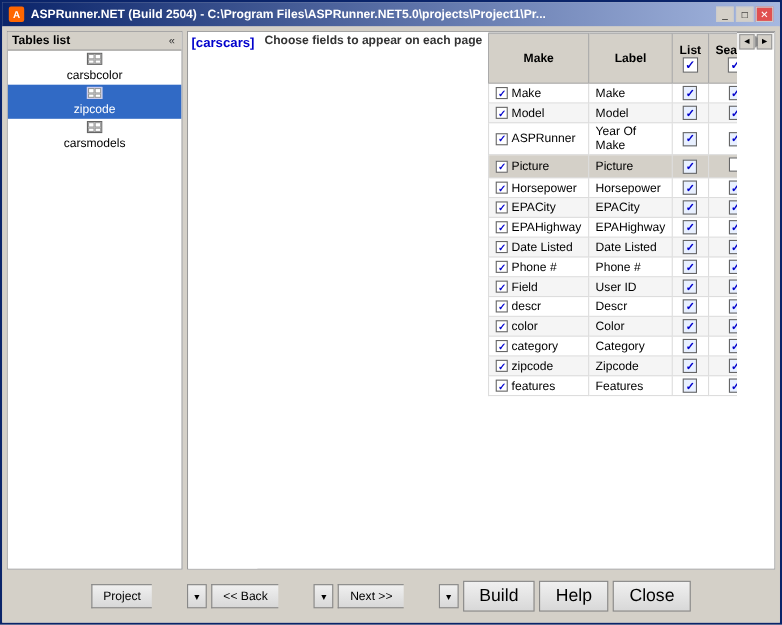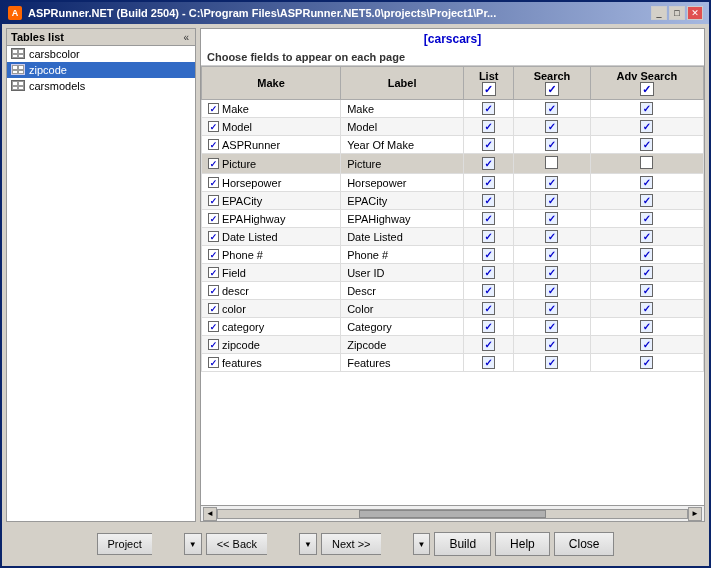--- a/index.html
+++ b/index.html
@@ -72,21 +72,21 @@
       padding: 4px;
       gap: 4px;
     }
     .main-panel {
       display: flex;
       flex: 1;
       gap: 4px;
       overflow: hidden;
     }
     .sidebar {
-      width: 190px;
+      width: 160px;
       flex-shrink: 0;
       background: white;
       border: 1px solid #999;
       display: flex;
       flex-direction: column;
     }
     .sidebar-header {
       background: #d4d0c8;
       border-bottom: 1px solid #999;
       padding: 2px 4px;
@@ -103,25 +103,26 @@
       font-size: 10px;
       color: #333;
       padding: 0 2px;
     }
     .sidebar-list {
       flex: 1;
       overflow-y: auto;
     }
     .sidebar-item {
       display: flex;
-      align-items: flex-start;
+      align-items: center;
       padding: 2px 4px;
       cursor: pointer;
       gap: 4px;
       font-size: 11px;
+      flex-direction: column;
     }
     .sidebar-item.selected { background: #316ac5; color: white; }
     .table-icon {
       width: 14px;
       height: 11px;
       border: 1px solid #666;
       background: white;
       display: grid;
       grid-template-columns: 1fr 1fr;
       grid-template-rows: 1fr 1fr;
@@ -131,21 +132,21 @@
       border: 0.5px solid #999;
     }
     .sidebar-item.selected .table-icon {
       border-color: #cce;
     }
     .right-panel {
       flex: 1;
       background: white;
       border: 1px solid #999;
       display: flex;
-      flex-direction: column;
+      flex-direction: row;
       overflow: hidden;
     }
     .panel-title {
       text-align: center;
       color: #0000cc;
       font-weight: bold;
       font-size: 12px;
       padding: 3px;
       background: white;
     }
@@ -296,21 +297,21 @@
       cursor: pointer;
       font-size: 8px;
       display: flex;
       align-items: center;
     }
     .btn-single {
       padding: 4px 14px;
       background: linear-gradient(to bottom, #f0f0f0, #d8d8d8);
       border: 1px solid #888;
       cursor: pointer;
-      font-size: 12px;
+      font-size: 16px;
     }
     .header-row-check {
       display: flex;
       align-items: center;
       justify-content: center;
     }
     .header-check-big {
       width: 14px;
       height: 14px;
       border: 1px solid #666;

